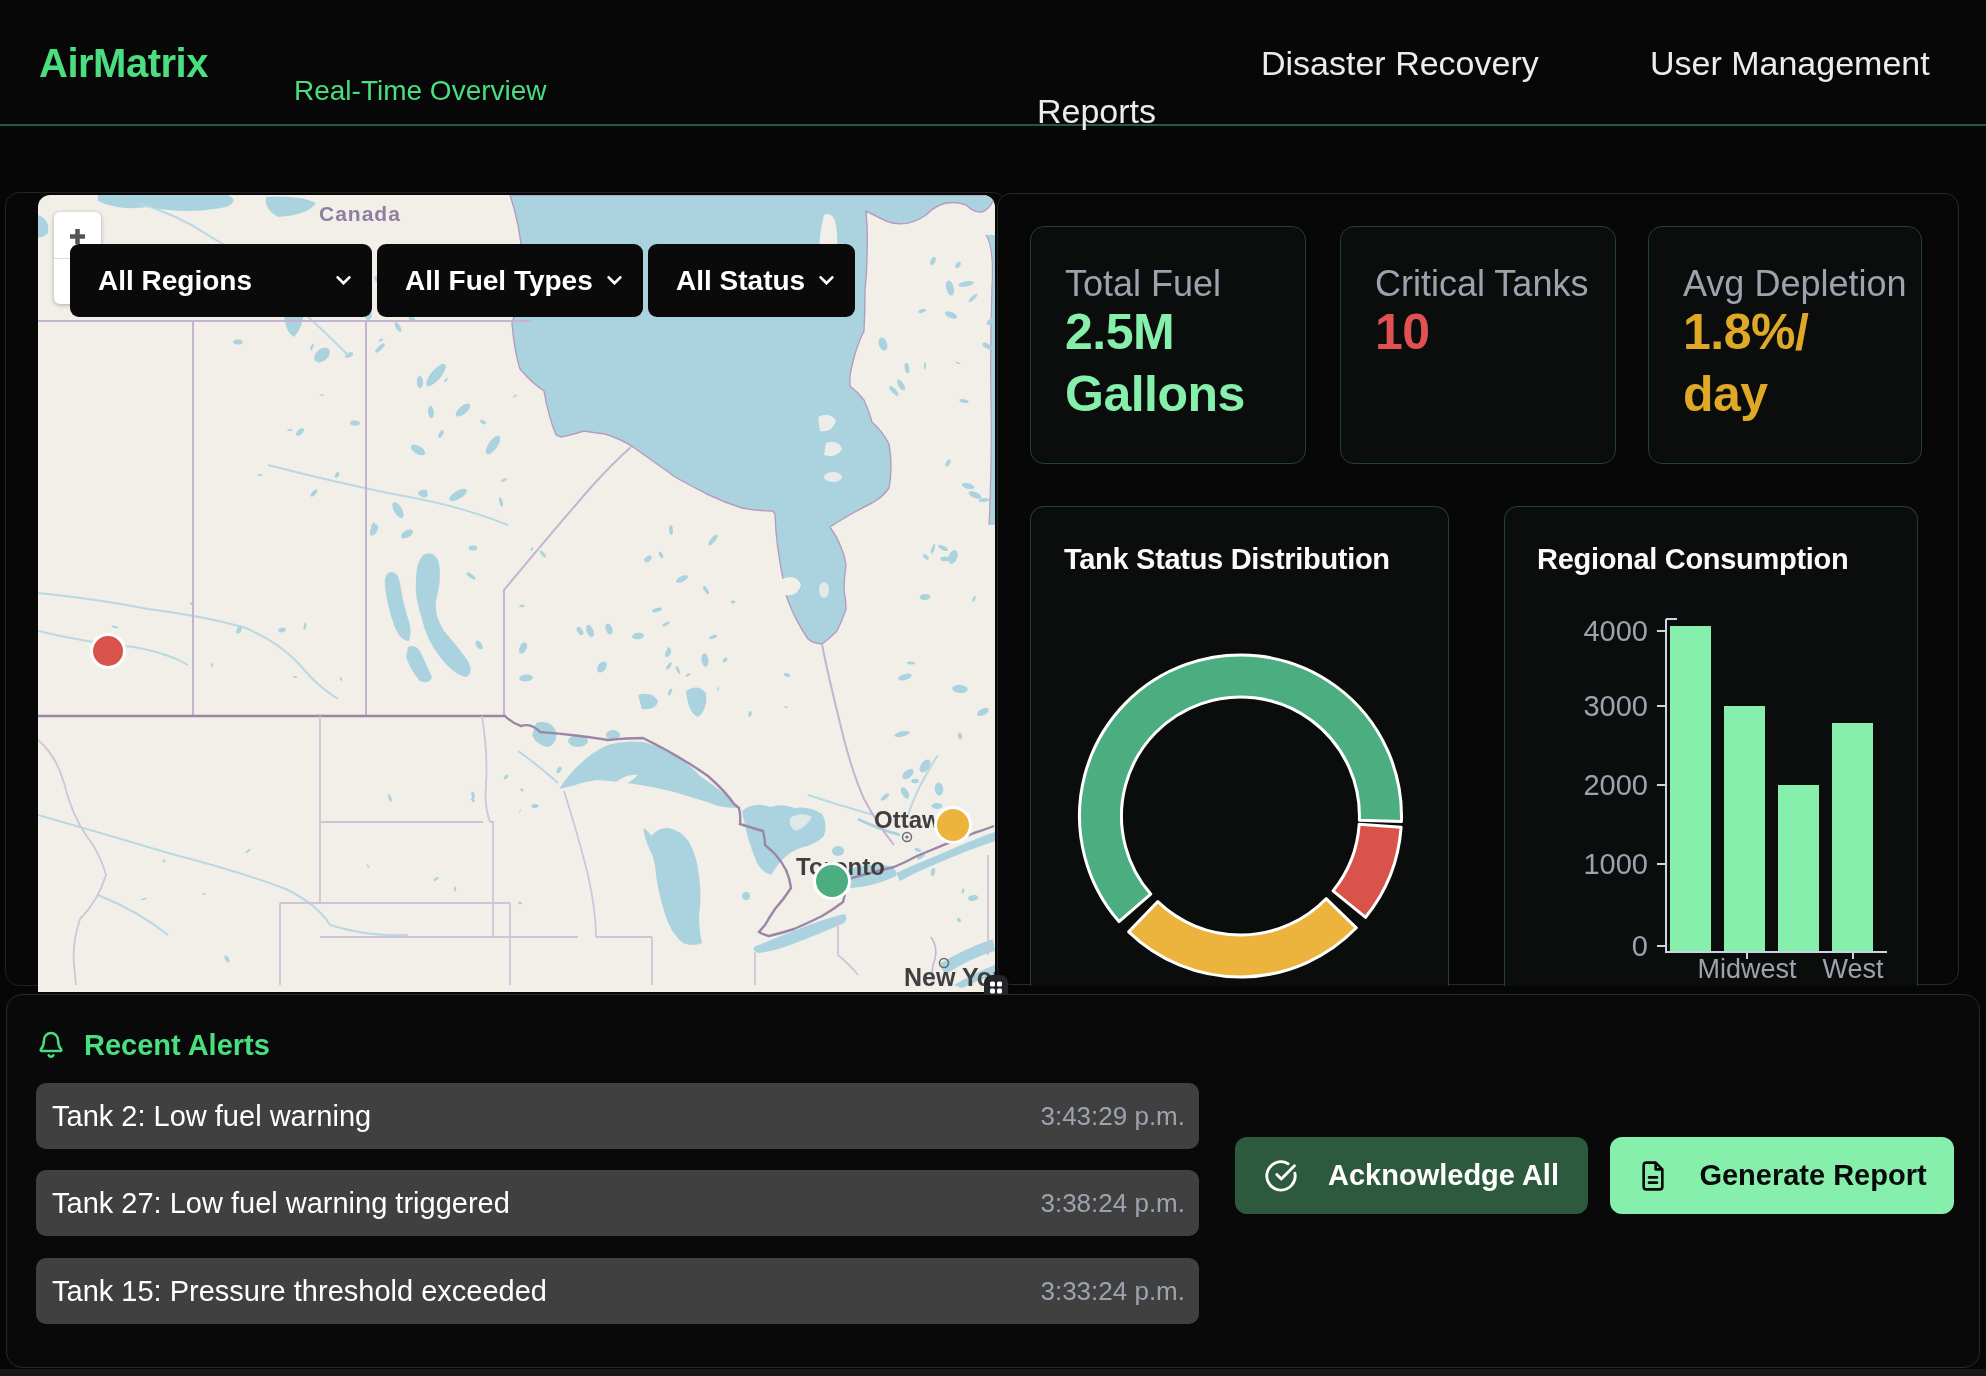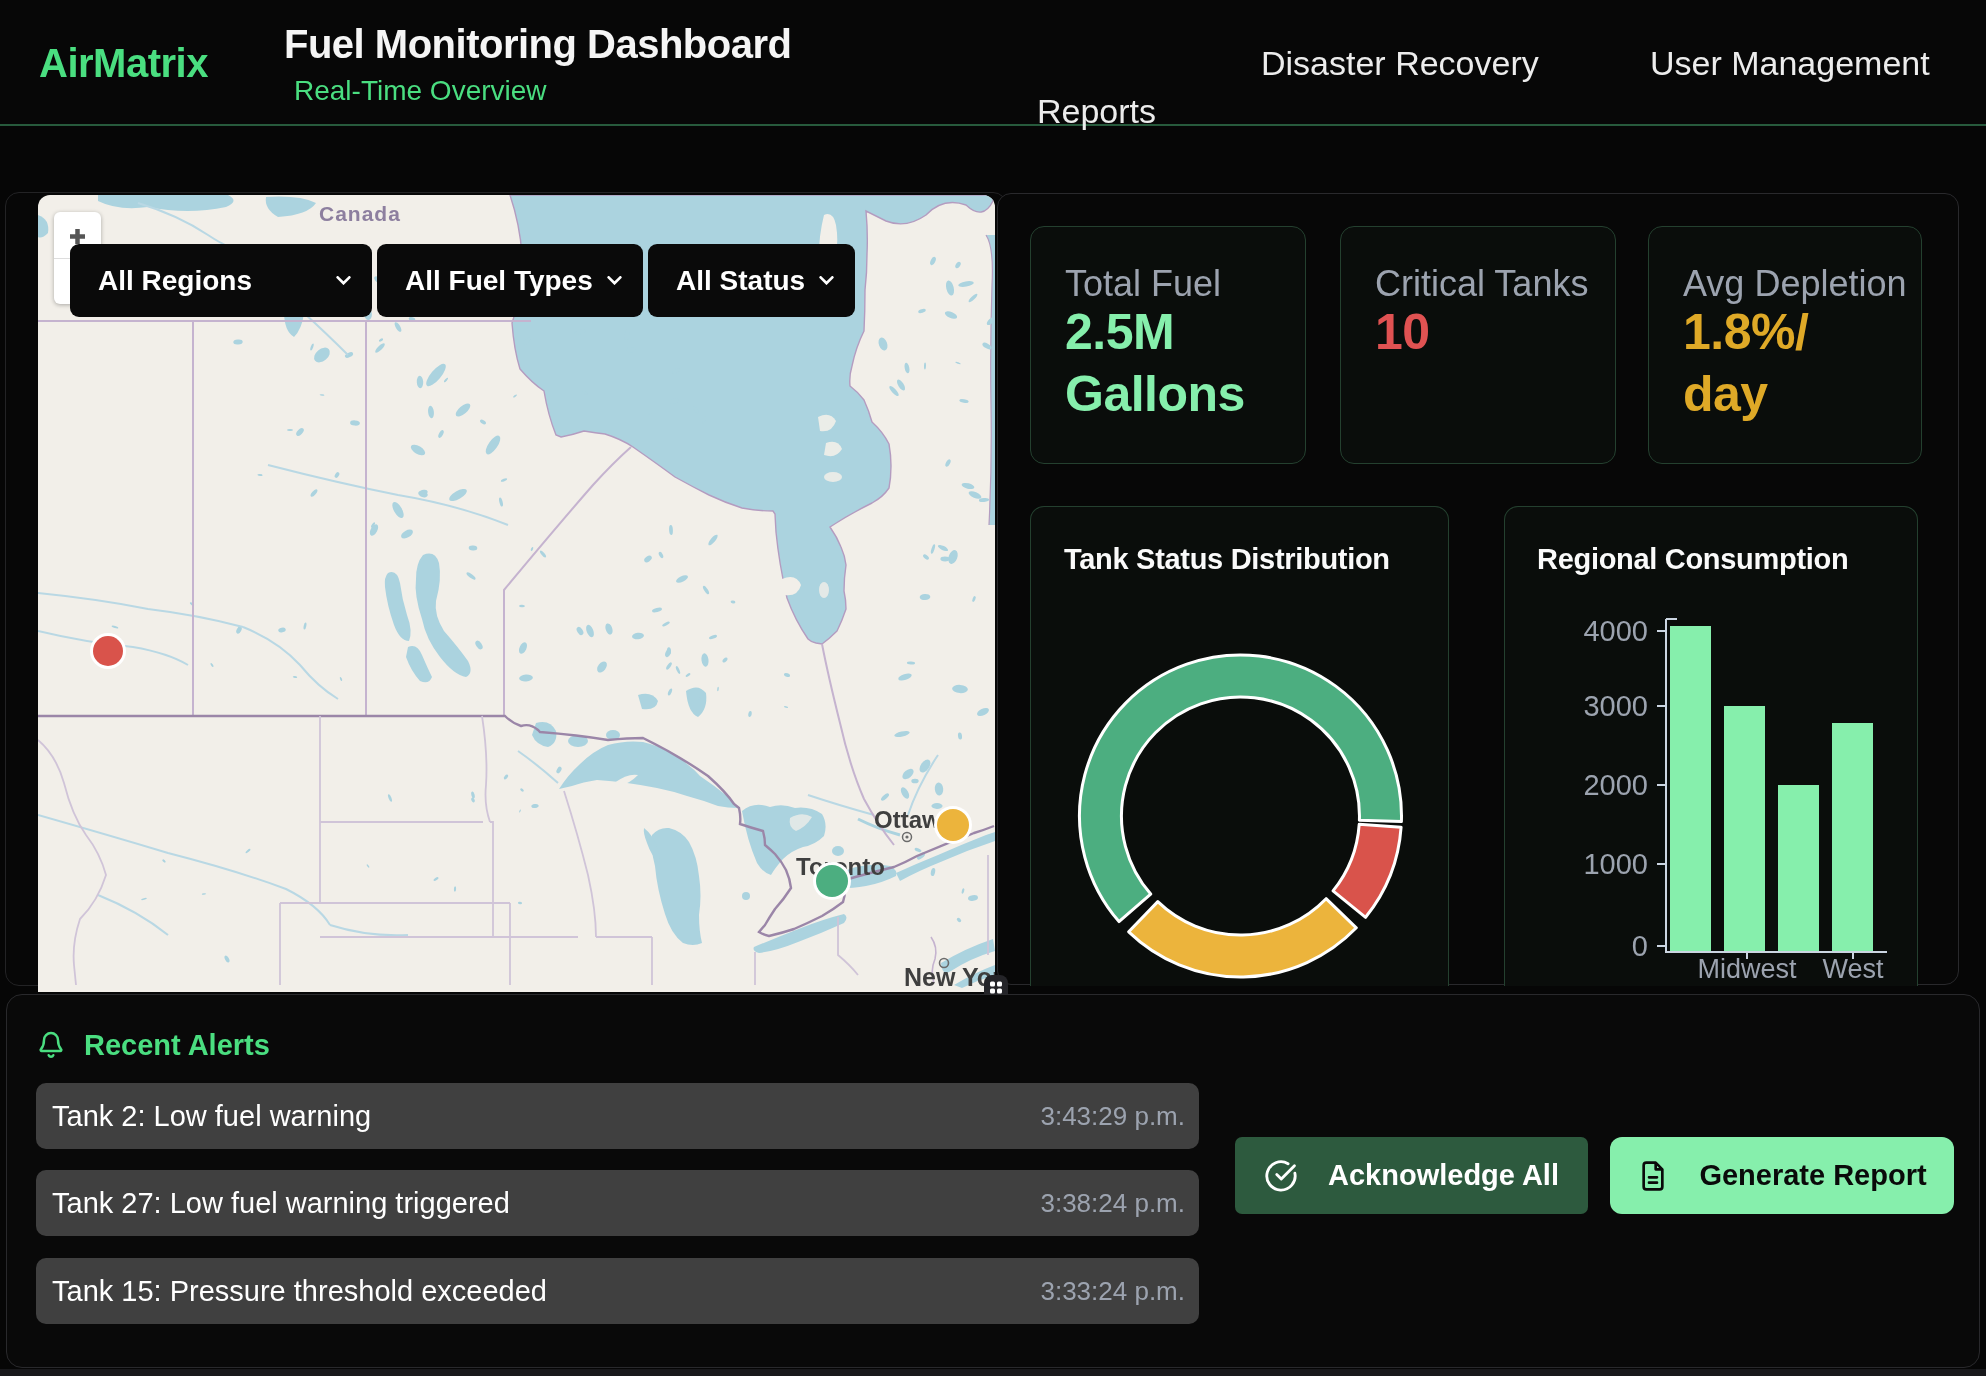--- a/index.html
+++ b/index.html
@@ -22,28 +22,27 @@
 .card{position:absolute;border:1px solid #24402f;border-radius:14px;background:#0a0d0b;}
 .statlabel{position:absolute;left:34px;top:36px;font-size:36px;color:#9ca3af;}
 .statvalue{position:absolute;left:34px;top:74px;font-size:50px;font-weight:bold;line-height:62px;letter-spacing:-0.5px;}
 .ctitle{position:absolute;left:33px;top:36px;font-size:29px;font-weight:bold;color:#fafafa;letter-spacing:-0.3px;}
 #bell{left:37px;top:1028px;}
 #alerthead{left:84px;top:1029px;font-size:29px;font-weight:bold;color:#4ade80;}
 .arow{position:absolute;left:36px;width:1163px;height:66px;background:#404040;border-radius:10px;display:flex;align-items:center;}
 .arow .t{margin-left:16px;font-size:29px;color:#fff;}
 .arow .time{position:absolute;right:14px;font-size:26px;color:#9ca3af;}
 .btn{position:absolute;top:1137px;height:77px;border-radius:12px;display:flex;align-items:center;justify-content:center;font-size:29px;font-weight:bold;}
-#ackbtn{left:1235px;width:353px;background:#2d5a3e;color:#fff;border-radius:7px;}
+#ackbtn{left:1235px;width:353px;background:#2d5a3e;color:#fff;}
 #genbtn{left:1610px;width:344px;background:#86efac;color:#0a0a0a;}
 #handle{left:984px;top:975px;width:24px;height:32px;background:#242428;border-radius:8px;}
 </style></head>
 <body>
 <div id="header" class="abs">
   <div id="logo" class="abs">AirMatrix</div>
-  <div id="title" class="abs">Fuel Monitoring Dashboard</div>
   <div id="subtitle" class="abs">Real-Time Overview</div>
   <div class="abs nav" style="left:1037px;margin-top:48px;">Reports</div>
   <div class="abs nav" style="left:1261px;">Disaster Recovery</div>
   <div class="abs nav" style="left:1650px;">User Management</div>
 </div>
 
 <div id="mappanel" class="abs"></div>
 <div id="rightpanel" class="abs"></div>
 
 <div id="map" class="abs"><svg width="957" height="797" viewBox="0 0 957 797">

